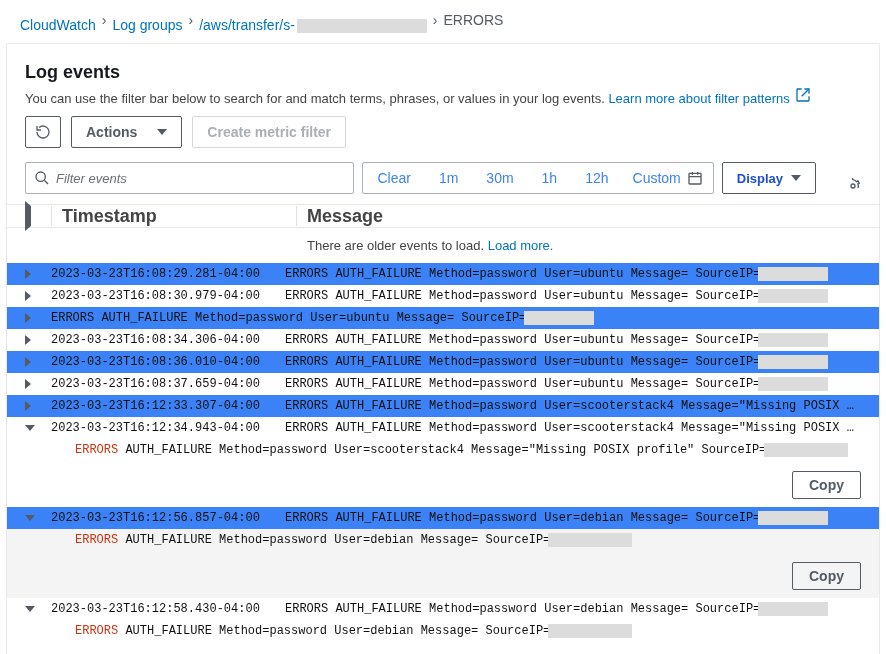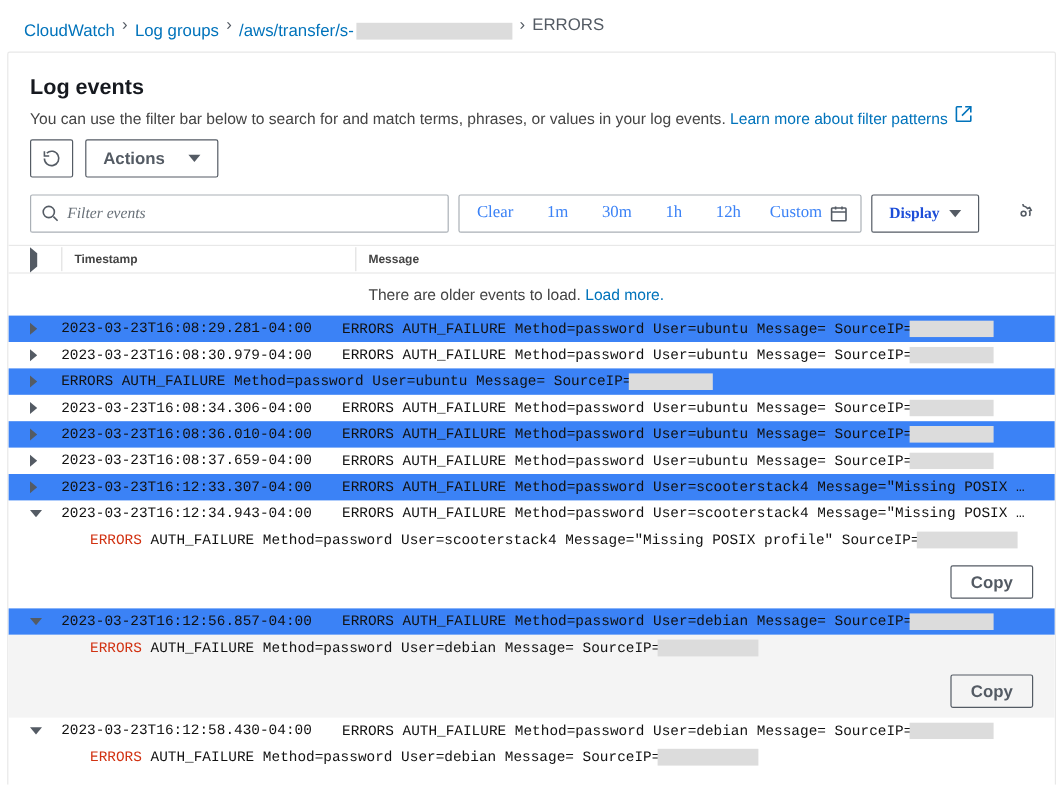--- a/index.html
+++ b/index.html
@@ -22,33 +22,33 @@
   .subtitle .ext-icon { margin-left:2px; }
 
   
   .toolbar { display:flex; gap:10px; padding:0 18px 14px; }
   .btn { display:inline-flex; align-items:center; gap:20px; height:32px; padding:0 14px; border:1px solid #545b64; border-radius:2px; background:#fff; font-weight:700; font-size:14px; color:#545b64; cursor:pointer; }
   .btn.disabled { color:#aab0b6; border-color:#d5d9de; cursor:default; }
   .btn.icon-only { padding:0; width:36px; justify-content:center; }
   .caret-down { width:0;height:0;border-left:5px solid transparent;border-right:5px solid transparent;border-top:6px solid #545b64; }
 
   
-  .filter-row { display:flex; align-items:center; gap:8px; padding:0 18px 10px;font-family:Liberation Serif, serif; }
+  .filter-row { display:flex; align-items:flex-end; gap:8px; padding:0 18px 10px; }
   .filter-box { flex:1; display:flex; align-items:center; border:1px solid #aab0b6; border-radius:2px; height:32px; padding:0 8px; color:#687078; font-style:italic;}
   .filter-box svg { margin-right:6px; }
   .range-group { display:flex; align-items:center; border:1px solid #aab0b6; border-radius:2px; height:32px; }
   .range-item { padding:0 14px; height:100%; display:flex; align-items:center; font-size:14px; color:#3b82f6; cursor:pointer; }
   .custom-cal { display:flex; align-items:center; gap:6px; padding:0 10px;}
   .display-btn { display:flex; align-items:center; gap:8px; height:32px; padding:0 14px; border:1px solid #545b64; border-radius:2px; font-weight:700; color:#1d4ed8; cursor:pointer; }
   .vsep { width:1px; background:#d5d9de; margin:4px 6px; }
   .gear-wrap { display:flex; align-items:center; }
   .gear { width:18px; height:18px; color:#545b64; cursor:pointer;}
 
   
-  .table-head { display:flex; align-items:center; border-top:1px solid #e8e8e8; border-bottom:1px solid #e8e8e8; height:24px; padding:0 18px; font-weight:700; font-size:10px; color:#444; }
+  .table-head { display:flex; align-items:center; border-top:1px solid #e8e8e8; border-bottom:1px solid #e8e8e8; height:24px; padding:0 18px; font-weight:700; font-size:18px; color:#444; }
   .col-exp { width:26px; }
   .head-sep { width:1px; height:20px; background:#e0e0e0; margin:0 10px 0 0; }
   .col-ts { width:234px; }
   .col-msg { flex:1; }
 
   .rows { font-family: "Courier New", monospace; font-size:12px; color:#111; }
   .older-row { font-family: "Amazon Ember", Arial, sans-serif; font-size:13px; color:#444; padding:10px 18px 10px 300px; }
 
   .row { display:flex; align-items:center; padding:3px 18px; min-height:22px; overflow:hidden;}
   .row.alt { background:#3b82f6; }
@@ -101,20 +101,23 @@
   <div class="toolbar">
     <button class="btn icon-only">
       <svg class="ic" viewBox="0 0 24 24">
             <path d="M3 12a9 9 0 1 0 3-6.7"></path>
             <path d="M3 3v6h6"></path>
           </svg>
     </button>
     <button class="btn">
       <span>Actions</span>
       <span class="caret-down"></span>
+    </button>
+    <button class="btn disabled">
+      <span>Create metric filter</span>
     </button>
   </div>
 
   <div class="filter-row">
     <div class="filter-box">
       <svg class="ic" viewBox="0 0 24 24">
             <circle cx="10" cy="10" r="7"></circle>
             <path d="m21 21-5.2-5.2"></path>
           </svg>
       <span>Filter events</span>

